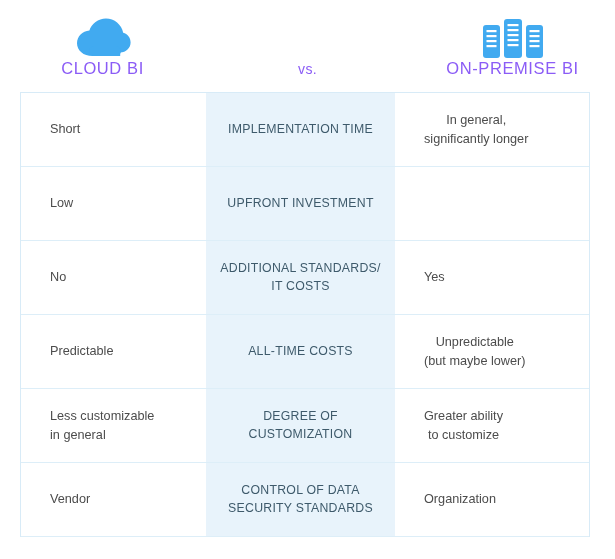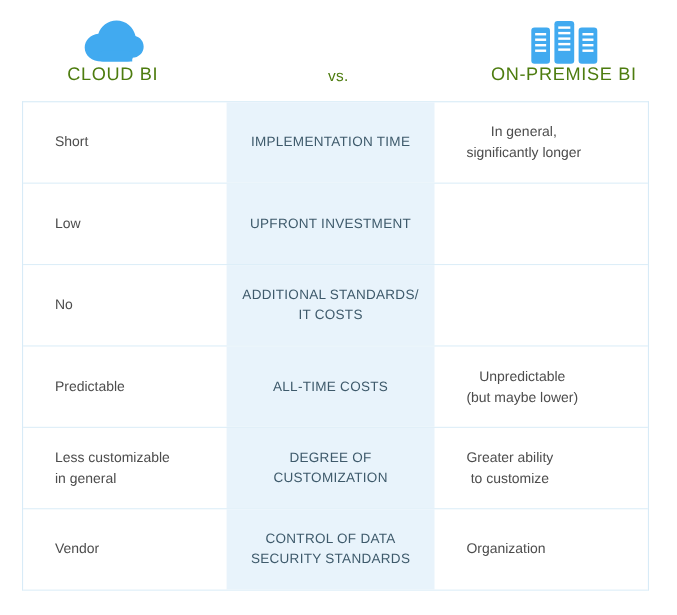--- a/index.html
+++ b/index.html
@@ -42,21 +42,21 @@
   .icon-wrap {
     height: 52px;
     display: flex;
     align-items: flex-end;
     justify-content: center;
   }
 
   .head-label {
     font-size: 16.5px;
     letter-spacing: 0.6px;
-    color: #4d7c0f;
+    color: #8b5cf6;
     line-height: 1;
     padding-bottom: 12px;
     white-space: nowrap;
   }
   .head-label.vs {
     font-size: 14px;
     letter-spacing: 0.3px;
     text-transform: none;
   }
 
@@ -193,20 +193,23 @@
     </div>
 
     <div class="row">
       <div class="cell left">
         <span class="txt">No</span>
       </div>
       <div class="cell mid">
         <span class="txt">ADDITIONAL STANDARDS/
 IT COSTS</span>
       </div>
+      <div class="cell right">
+        <span class="txt">Yes</span>
+      </div>
     </div>
 
     <div class="row">
       <div class="cell left">
         <span class="txt">Predictable</span>
       </div>
       <div class="cell mid">
         <span class="txt">ALL-TIME COSTS</span>
       </div>
       <div class="cell right">

